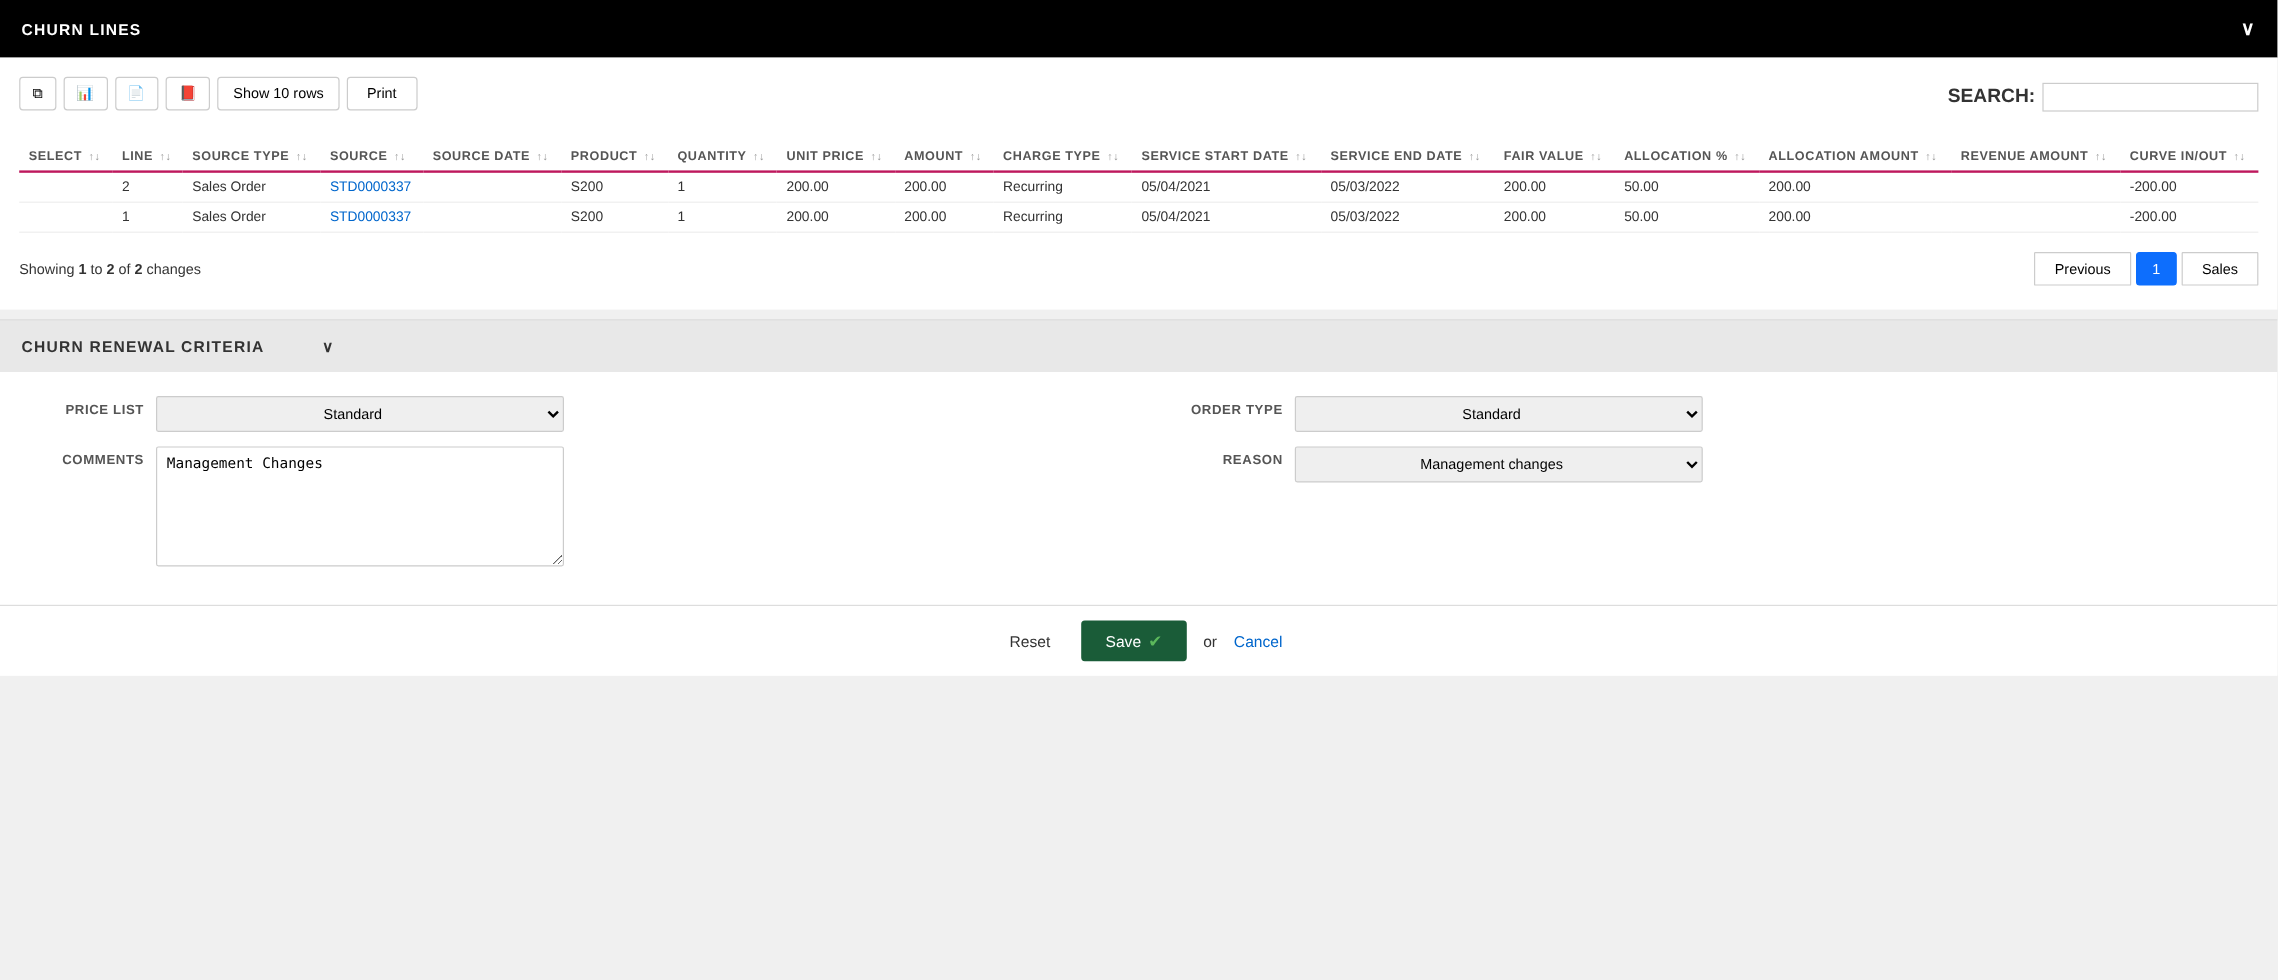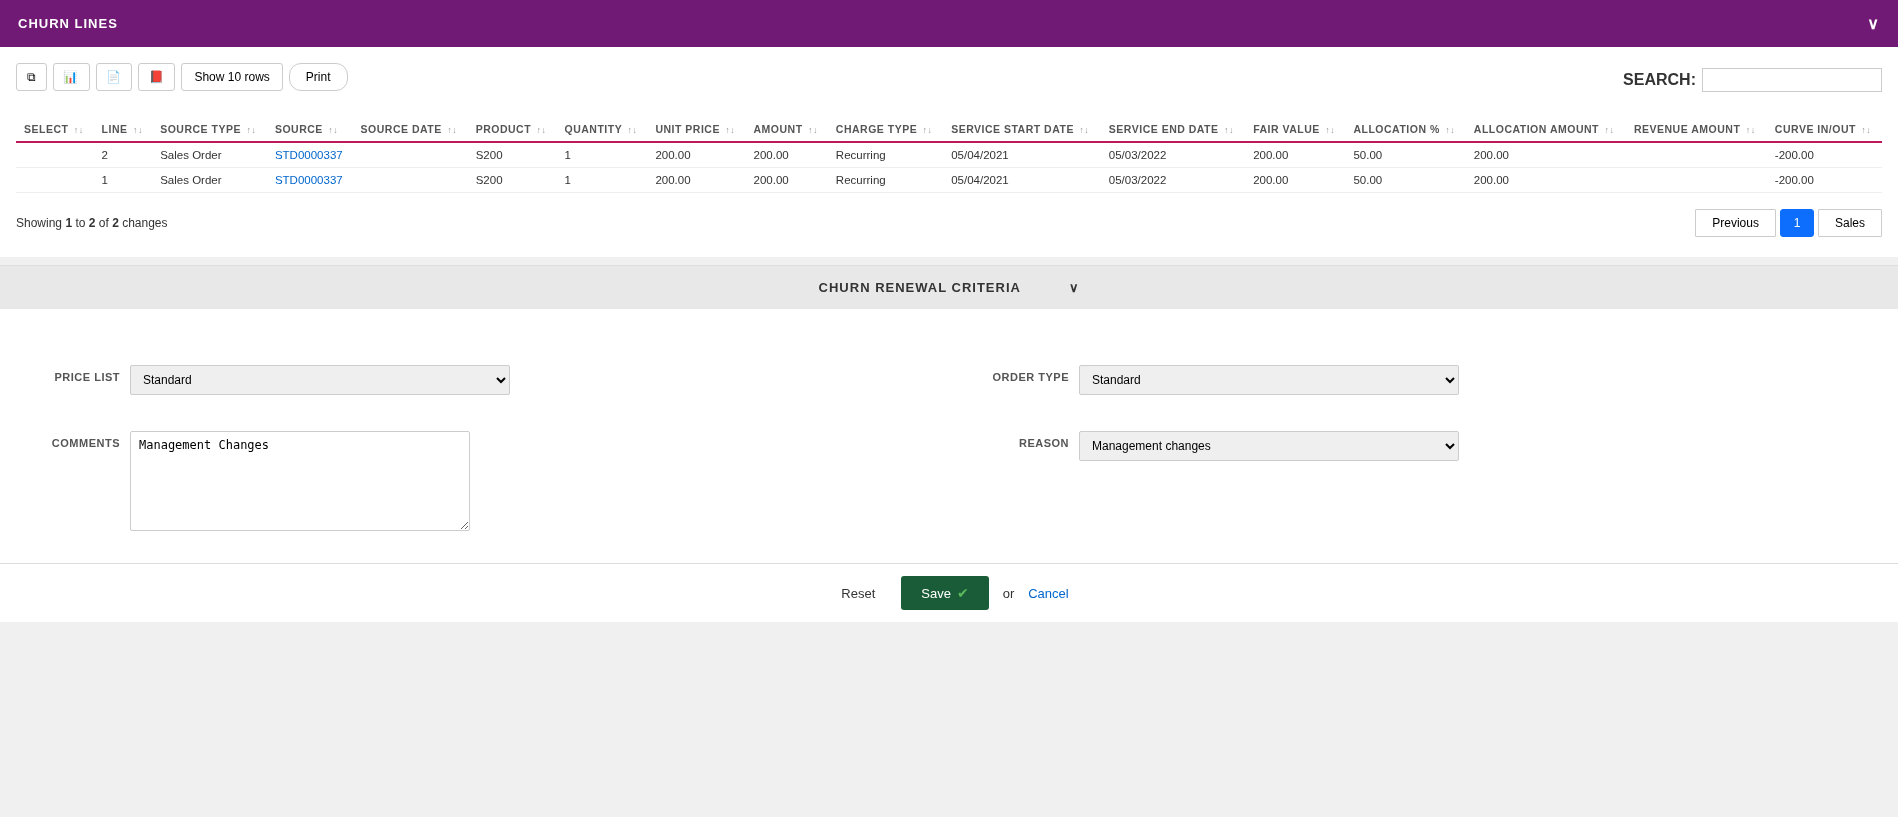--- a/index.html
+++ b/index.html
@@ -1,20 +1,20 @@
 <!DOCTYPE html>
 <html><head>
   <meta charset="utf-8">
   <style>
     * { box-sizing: border-box; margin: 0; padding: 0; }
     body { font-family: Arial, sans-serif; font-size: 12px; background: #f0f0f0; color: #333; }
 
     
     .section-header {
-      background: #701a75;
+      background: #000000;
       color: white;
       padding: 14px 18px;
       font-size: 13px;
       font-weight: bold;
       letter-spacing: 1px;
       display: flex;
       justify-content: space-between;
       align-items: center;
     }
     .section-header .chevron { font-size: 16px; cursor: pointer; }
@@ -35,21 +35,21 @@
     }
     .toolbar button {
       border: 1px solid #ccc;
       background: white;
       padding: 6px 10px;
       cursor: pointer;
       font-size: 12px;
       border-radius: 3px;
     }
     .toolbar .show-rows-btn { padding: 6px 12px; }
-    .toolbar .print-btn { padding: 6px 16px; border-radius: 12px; }
+    .toolbar .print-btn { padding: 6px 16px; }
 
     
     .search-area {
       display: flex;
       justify-content: flex-end;
       align-items: center;
       margin-bottom: 8px;
       gap: 6px;
     }
     .search-area label { font-size: 16px; font-weight: bold; }
@@ -123,21 +123,21 @@
       padding: 0;
       margin-bottom: 8px;
     }
     .criteria-header {
       background: #e8e8e8;
       padding: 14px 18px;
       font-size: 13px;
       font-weight: bold;
       letter-spacing: 1px;
       display: flex;
-      justify-content: center;
+      justify-content: flex-start;
       align-items: center;
       border-top: 1px solid #ddd;
       gap: 48px;
     }
     .criteria-content {
       padding: 20px 30px 20px 30px;
       display: flex;
       gap: 60px;
     }
 
@@ -160,32 +160,31 @@
     }
     .form-group select,
     .form-group input[type="text"],
     .form-group textarea {
       border: 1px solid #ccc;
       padding: 6px 8px;
       font-size: 12px;
       width: 340px;
       border-radius: 2px;
     }
-    .form-group select { width: 380px; }
+    .form-group select { width: 340px; text-align: center; }
     .form-group textarea {
       width: 340px;
       height: 100px;
       resize: vertical;
     }
     .form-left, .form-right {
       flex: 1;
     }
     .form-left .form-group, .form-right .form-group {
       margin-bottom: 12px;
-      margin-top: 36px;
     }
 
     
     .footer-bar {
       background: white;
       padding: 12px 16px;
       display: flex;
       justify-content: center;
       align-items: center;
       gap: 14px;

